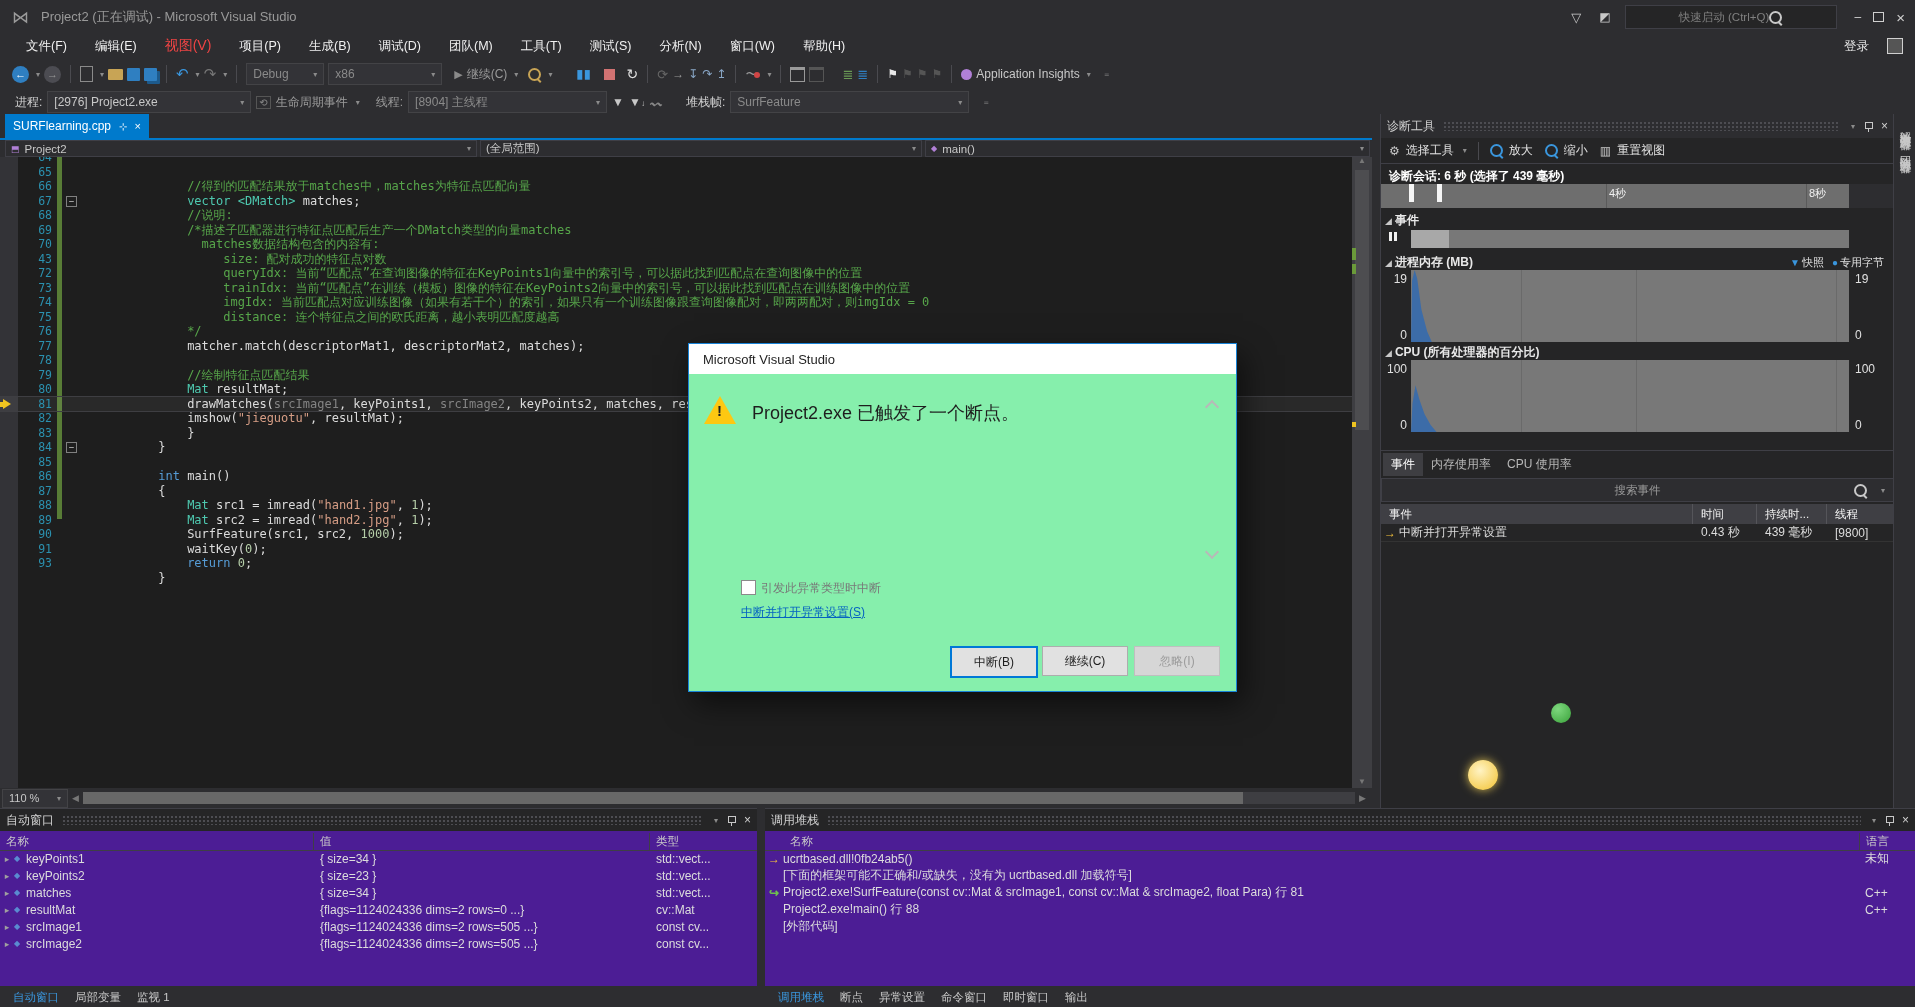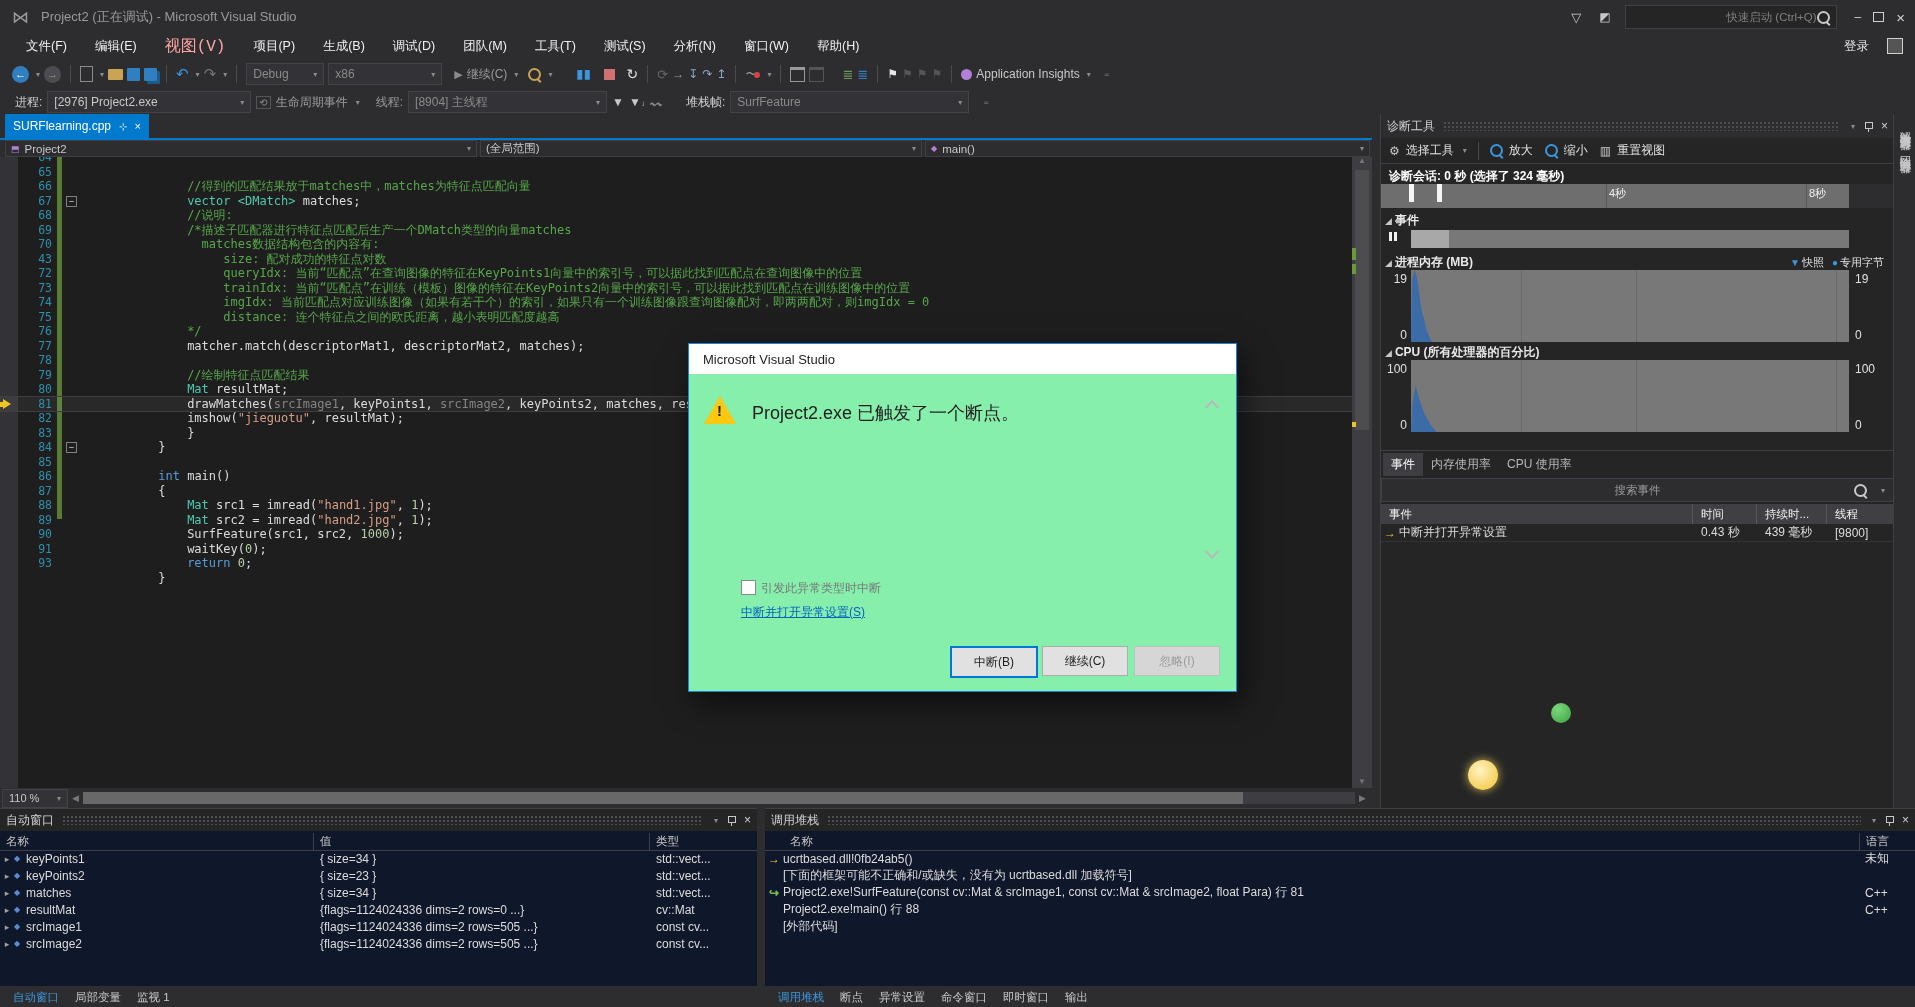--- a/index.html
+++ b/index.html
@@ -49,21 +49,21 @@
   .dots{flex:1;height:10px;margin:0 8px;background:radial-gradient(#4d4d52 1px,transparent 1.2px);background-size:4px 4px;}
   .dsec{color:#e8e8e8;font-weight:bold;font-size:12px;}
   .tri{color:#c8c8c8;font-size:9px;margin-right:3px;}
   .chart{position:absolute;background:#787878;}
   .gline{position:absolute;top:0;width:1px;height:100%;background:#6a6a6a;}
   .diagtab{padding:3px 8px;color:#b8b8b8;font-size:12px;}
   .diagtab.active{background:#3e3e42;color:#fff;}
   .tblhead{position:absolute;display:flex;background:#3f3f44;color:#f0f0f0;font-size:11.5px;align-items:center;}
   .tblcol{border-right:1px solid #55555a;height:100%;display:flex;align-items:center;padding-left:8px;box-sizing:border-box;}
   
-  .bpanel{top:808px;height:199px;background:#0f172a;border-top:1px solid #3f3f46;}
+  .bpanel{top:808px;height:199px;background:#4c1d95;border-top:1px solid #3f3f46;}
   .gridhead{position:absolute;left:0;top:24px;right:0;height:17px;display:flex;color:#c8c8c8;font-size:11.5px;border-bottom:1px solid #3f3f46;}
   .gcol{border-right:1px solid #3f3f46;display:flex;align-items:center;padding-left:6px;box-sizing:border-box;}
   .grow{display:flex;height:17px;align-items:center;color:#dcdcdc;font-size:12px;}
   .exp{color:#a0a0a0;font-size:9px;width:14px;text-align:center;}
   .vicon{color:#5a8bd0;font-size:8px;width:12px;}
   .ptabs{position:absolute;left:0;top:177px;right:0;height:22px;display:flex;align-items:center;background:#2d2d30;padding-left:6px;gap:2px;}
   .ptab{padding:2px 7px;color:#c8c8c8;font-size:11.5px;}
   .ptab.active{color:#3a96dd;}
   .ic-yellow{color:#f5c33b;font-weight:bold;width:18px;text-align:center;}
   .ic-green{color:#6fbf50;font-weight:bold;width:18px;text-align:center;}
@@ -85,35 +85,35 @@
 <body>
 
 <div id="root">
 
   <div class="abs row" style="left:0;top:0;width:1915px;height:34px;">
     <span style="margin-left:12px;font-size:17px;color:#9b9b9b;">⋈</span>
     <span style="margin-left:12px;color:#999;font-size:13px;">Project2 (正在调试) - Microsoft Visual Studio</span>
     <span style="flex:1"></span>
     <span style="color:#c8c8c8;font-size:13px;margin-right:18px;">▽</span>
     <span style="color:#c8c8c8;font-size:12px;margin-right:14px;">◩</span>
-    <div class="row" style="width:198px;height:22px;background:#252526;border:1px solid #3f3f46;padding:0 6px;justify-content:flex-end;">
+    <div class="row" style="width:198px;height:22px;background:#252526;border:1px solid #3f3f46;padding:0 6px;justify-content:center;">
       <span style="color:#808080;font-size:11.5px;">快速启动 (Ctrl+Q)</span>
       <span class="mag"></span>
     </div>
     <span style="margin:0 12px 0 18px;color:#d0d0d0;">–</span>
     <span class="winbox" style="margin-right:12px;"></span>
     <span style="margin-right:10px;color:#d0d0d0;font-size:15px;">×</span>
   </div>
 
   <div class="abs row" style="left:0;top:34px;width:1915px;height:24px;">
     <div class="row" style="margin-left:12px;gap:0;">
 
     <span style="padding:0 14px;color:#f1f1f1;font-size:12.5px;">文件(F)</span>
         <span style="padding:0 14px;color:#f1f1f1;font-size:12.5px;">编辑(E)</span>
-        <span style="padding:0 14px;color:#fca5a5;font-size:16px;font-family:Liberation Mono, monospace;">视图(V)</span>
+        <span style="padding:0 14px;color:#ef4444;font-size:14px;">视图(V)</span>
         <span style="padding:0 14px;color:#f1f1f1;font-size:12.5px;">项目(P)</span>
         <span style="padding:0 14px;color:#f1f1f1;font-size:12.5px;">生成(B)</span>
         <span style="padding:0 14px;color:#f1f1f1;font-size:12.5px;">调试(D)</span>
         <span style="padding:0 14px;color:#f1f1f1;font-size:12.5px;">团队(M)</span>
         <span style="padding:0 14px;color:#f1f1f1;font-size:12.5px;">工具(T)</span>
         <span style="padding:0 14px;color:#f1f1f1;font-size:12.5px;">测试(S)</span>
         <span style="padding:0 14px;color:#f1f1f1;font-size:12.5px;">分析(N)</span>
         <span style="padding:0 14px;color:#f1f1f1;font-size:12.5px;">窗口(W)</span>
         <span style="padding:0 14px;color:#f1f1f1;font-size:12.5px;">帮助(H)</span>
       </div>
@@ -518,21 +518,21 @@
       <span style="color:#e0e0e0;">选择工具</span>
       <span class="caret">▾</span>
         <span class="sep"></span>
       <span class="mag blue"></span>
       <span style="color:#e0e0e0;">放大</span>
       <span class="mag blue" style="margin-left:6px;"></span>
       <span style="color:#e0e0e0;">缩小</span>
       <span style="margin-left:6px;color:#c8c8c8;">▥</span>
       <span style="color:#e0e0e0;">重置视图</span>
     </div>
-    <div style="padding:4px 8px;color:#fff;font-weight:bold;">诊断会话: 0 秒 (选择了 324 毫秒)</div>
+    <div style="padding:4px 8px;color:#fff;font-weight:bold;">诊断会话: 6 秒 (选择了 439 毫秒)</div>
 
     <div class="abs" style="left:0;top:70px;width:468px;height:24px;background:#6e6e6e;">
       <span class="abs" style="left:228px;top:2px;color:#f0f0f0;font-size:11px;">4秒</span>
       <span class="abs" style="left:428px;top:2px;color:#f0f0f0;font-size:11px;">8秒</span>
       <div class="abs" style="left:225px;top:0;width:1px;height:100%;background:#5a5a5a;"></div>
       <div class="abs" style="left:425px;top:0;width:1px;height:100%;background:#5a5a5a;"></div>
       <div class="abs" style="left:28px;top:0;width:5px;height:18px;background:#f5f5f5;"></div>
       <div class="abs" style="left:56px;top:0;width:5px;height:18px;background:#f5f5f5;"></div>
     </div>
     <div class="abs" style="left:468px;top:70px;width:45px;height:24px;background:#2d2d30;"></div>

